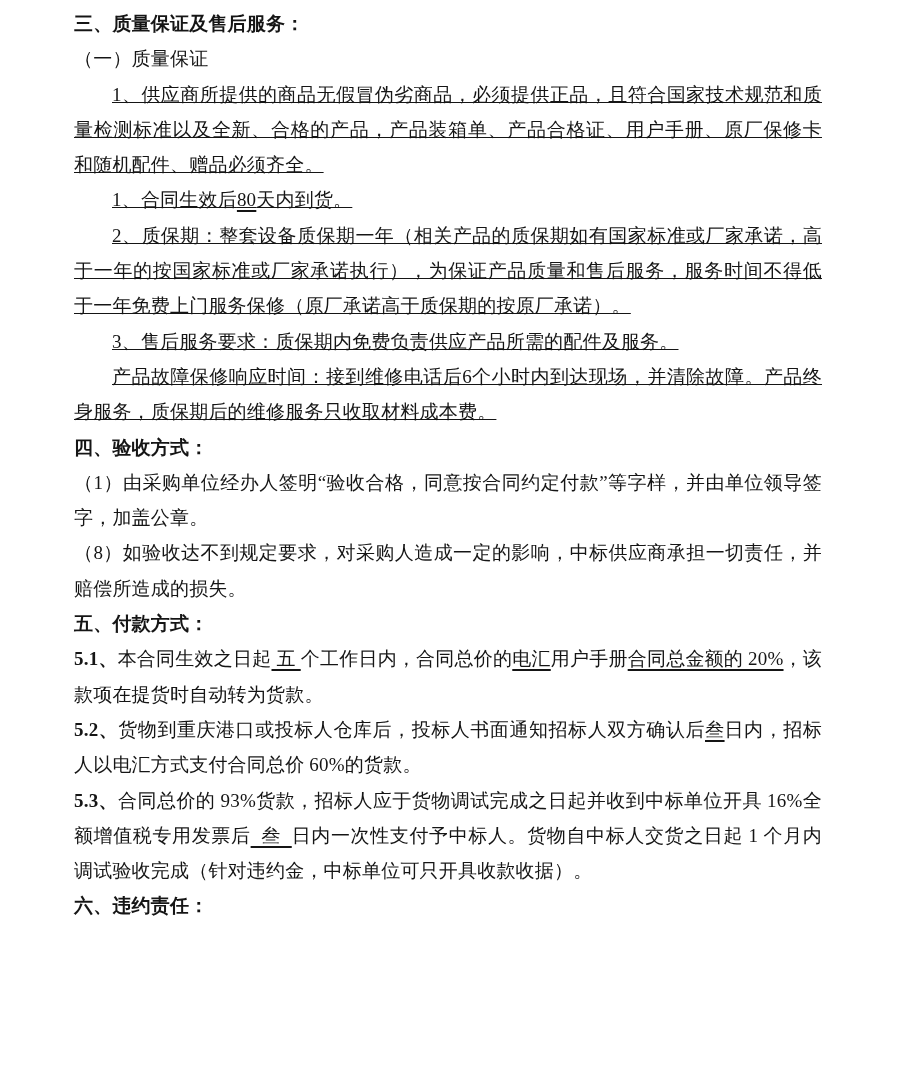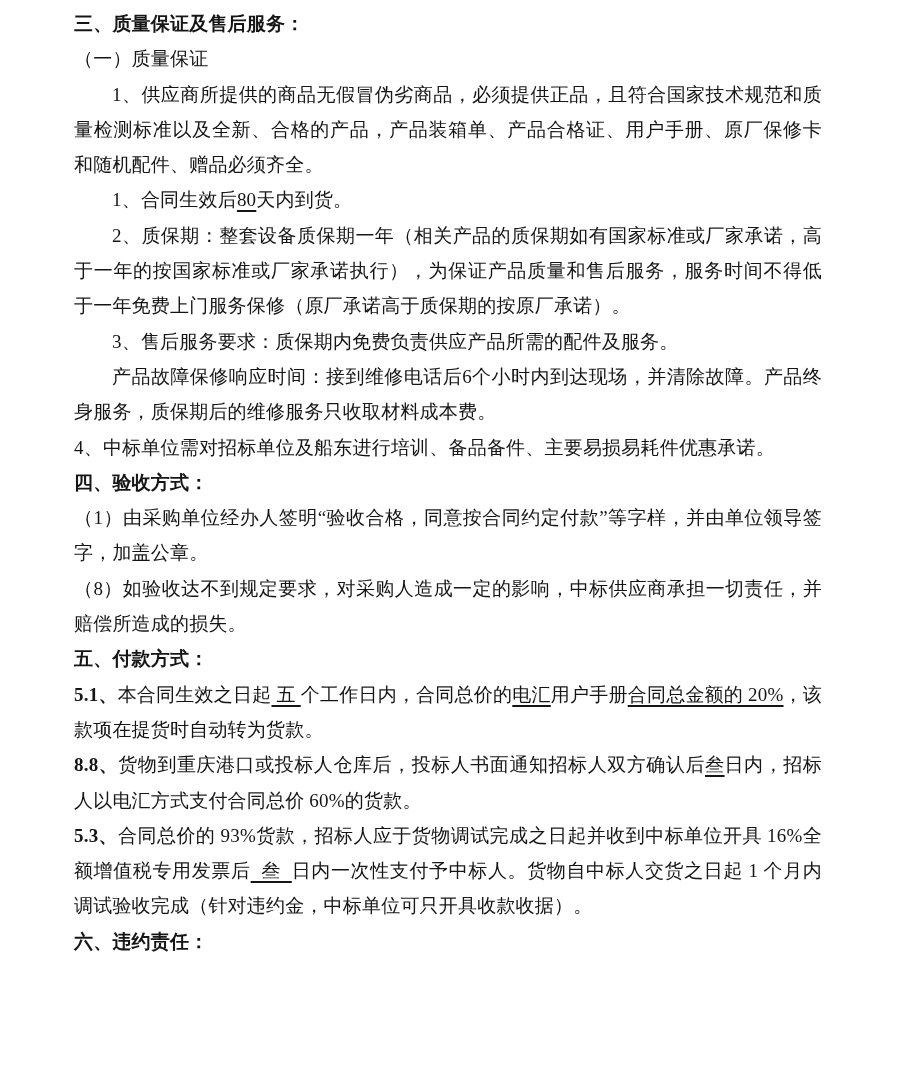--- a/index.html
+++ b/index.html
@@ -23,20 +23,21 @@
     font-size: 19px;
     line-height: 35.3px;
     text-align: justify;
     letter-spacing: 0.2px;
   }
   .doc p.heading {
     font-weight: bold;
   }
   .doc p.indent {
     text-indent: 2em;
+    text-decoration: underline;
   }
   .run {
     white-space: pre-wrap;
   }
   .run.b {
     font-weight: bold;
   }
   .run.u {
     text-decoration: underline;
     text-underline-offset: 4px;
@@ -48,23 +49,22 @@
 
 <div class="page">
   <div class="doc" id="doc">
       <p class="heading"><span class="run">三、质量保证及售后服务：</span></p>
       <p class="plain"><span class="run">（一）质量保证</span></p>
       <p class="indent"><span class="run">1、供应商所提供的商品无假冒伪劣商品，必须提供正品，且符合国家技术规范和质量检测标准以及全新、合格的产品，产品装箱单、产品合格证、用户手册、原厂保修卡和随机配件、赠品必须齐全。</span></p>
       <p class="indent"><span class="run">1、合同生效后</span><span class="run u">80</span><span class="run">天内到货。</span></p>
       <p class="indent"><span class="run">2、质保期：整套设备质保期一年（相关产品的质保期如有国家标准或厂家承诺，高于一年的按国家标准或厂家承诺执行），为保证产品质量和售后服务，服务时间不得低于一年免费上门服务保修（原厂承诺高于质保期的按原厂承诺）。</span></p>
       <p class="indent"><span class="run">3、售后服务要求：质保期内免费负责供应产品所需的配件及服务。</span></p>
       <p class="indent"><span class="run">产品故障保修响应时间：接到维修电话后6个小时内到达现场，并清除故障。产品终身服务，质保期后的维修服务只收取材料成本费。</span></p>
-      <p class="plain"><span class="run">4、中标单位需对招标单位及船东进行培训、备品备件、主要易损易耗件优惠承诺。</span></p>
       <p class="heading"><span class="run">四、验收方式：</span></p>
       <p class="plain"><span class="run">（1）由采购单位经办人签明“验收合格，同意按合同约定付款”等字样，并由单位领导签字，加盖公章。</span></p>
       <p class="plain"><span class="run">（8）如验收达不到规定要求，对采购人造成一定的影响，中标供应商承担一切责任，并赔偿所造成的损失。</span></p>
       <p class="heading"><span class="run">五、付款方式：</span></p>
       <p class="plain"><span class="run b">5.1、</span><span class="run">本合同生效之日起</span><span class="run u"> 五 </span><span class="run">个工作日内，合同总价的</span><span class="run u">电汇</span><span class="run">用户手册</span><span class="run u">合同总金额的 20%</span><span class="run">，该款项在提货时自动转为货款。</span></p>
-      <p class="plain"><span class="run b">8.8、</span><span class="run">货物到重庆港口或投标人仓库后，投标人书面通知招标人双方确认后</span><span class="run u">叁</span><span class="run">日内，招标人以电汇方式支付合同总价 60%的货款。</span></p>
+      <p class="plain"><span class="run b">5.2、</span><span class="run">货物到重庆港口或投标人仓库后，投标人书面通知招标人双方确认后</span><span class="run u">叁</span><span class="run">日内，招标人以电汇方式支付合同总价 60%的货款。</span></p>
       <p class="plain"><span class="run b">5.3、</span><span class="run">合同总价的 93%货款，招标人应于货物调试完成之日起并收到中标单位开具 16%全额增值税专用发票后</span><span class="run u">  叁  </span><span class="run">日内一次性支付予中标人。货物自中标人交货之日起 1 个月内调试验收完成（针对违约金，中标单位可只开具收款收据）。</span></p>
       <p class="heading"><span class="run">六、违约责任：</span></p>
     </div>
 </div>
 
 </body></html>

